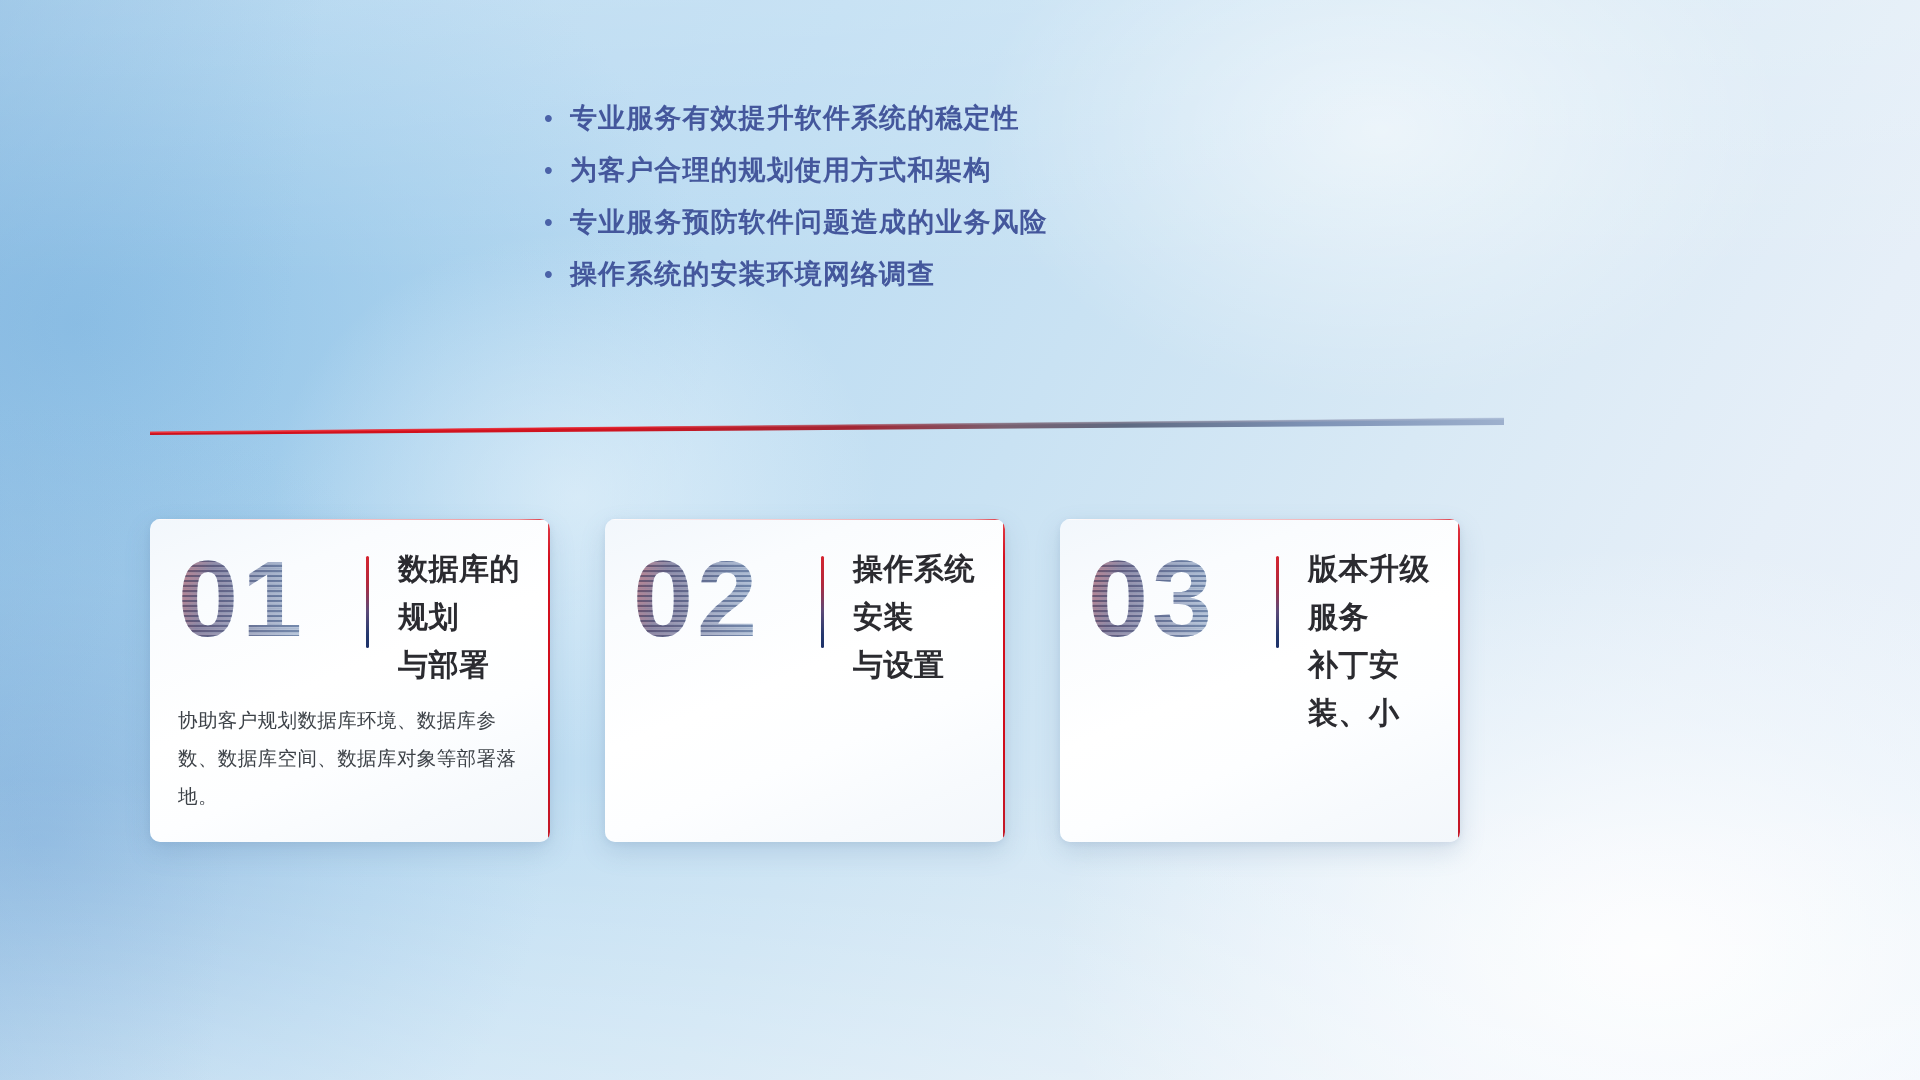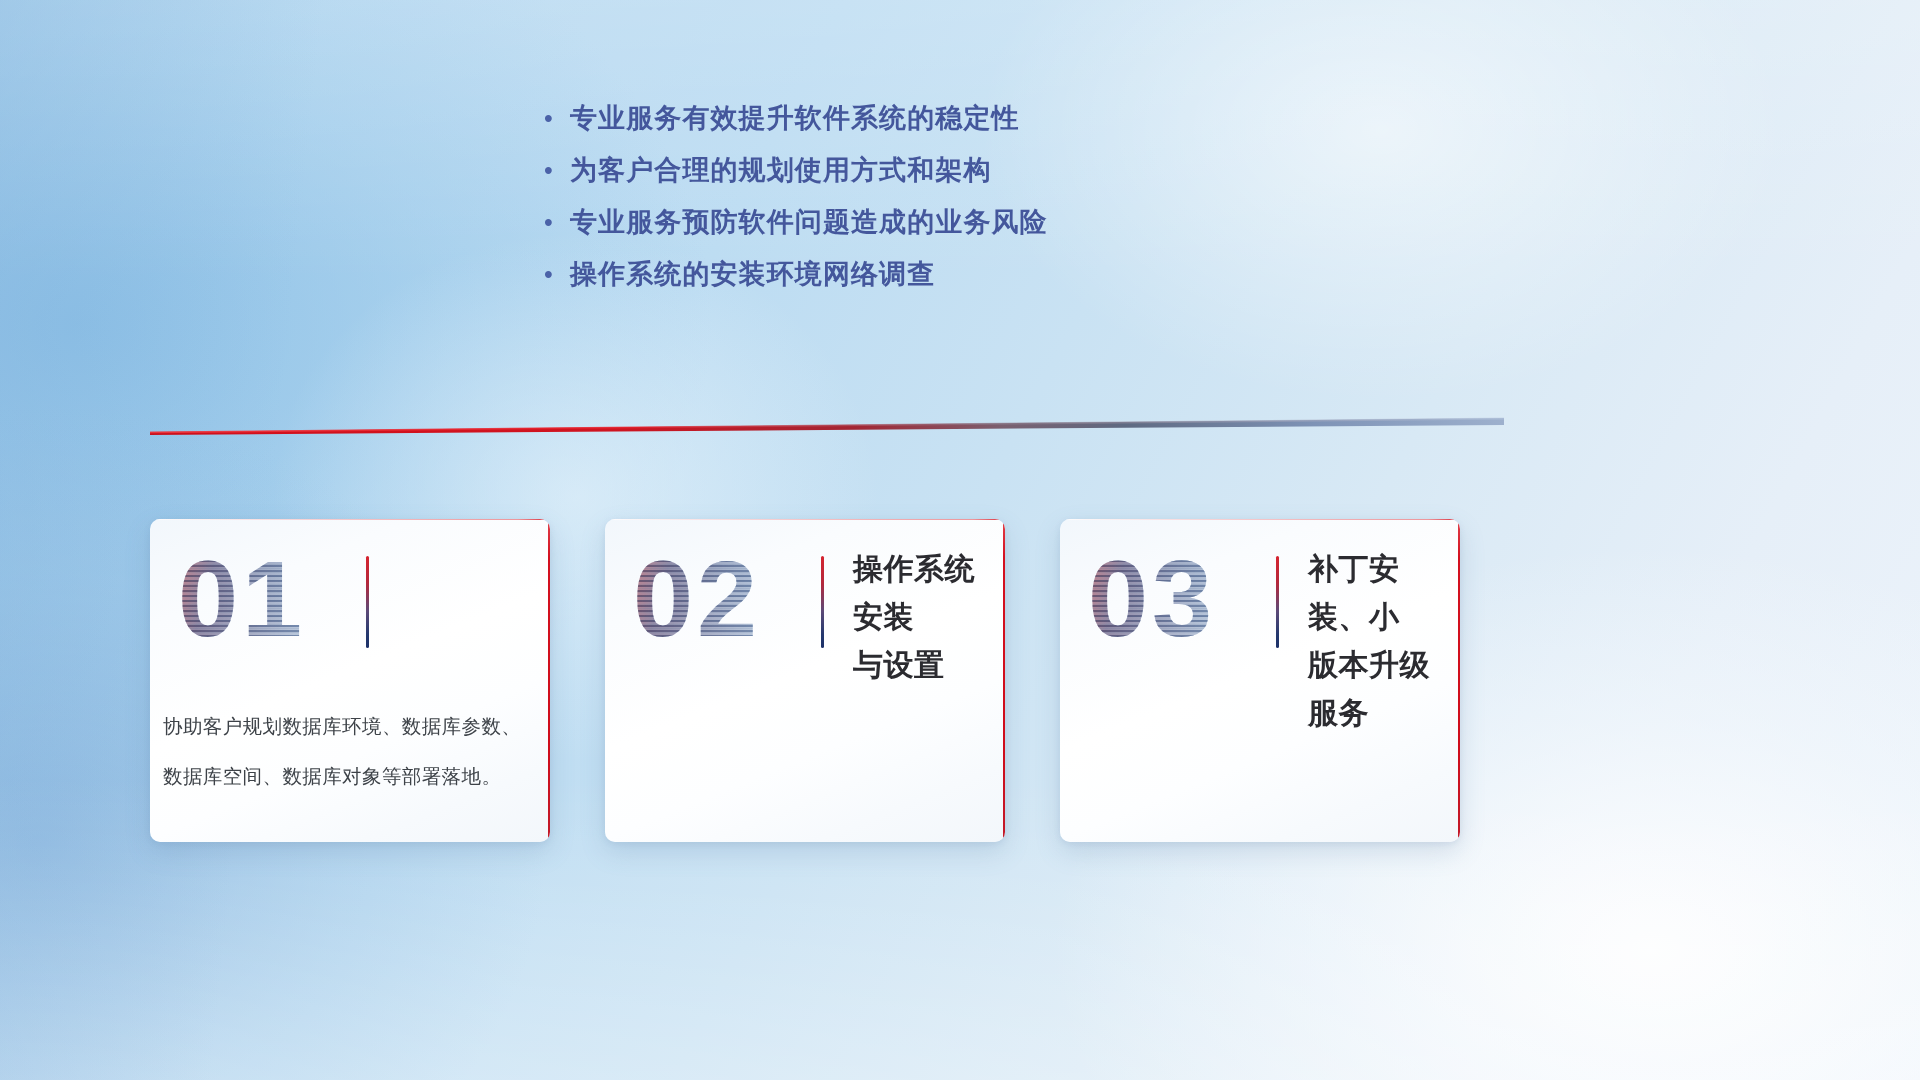--- a/index.html
+++ b/index.html
@@ -89,22 +89,22 @@
 
   
   .vrule{position:absolute;left:216px;top:37px;width:3px;height:92px;
          background:linear-gradient(180deg,#d6242f 0%, #b3283c 30%, #5c4a78 60%, #23386e 86%, #1d3068 100%);
          border-radius:2px;}
 
   .title{position:absolute;left:248px;top:26px;width:140px;
          color:#2b2b30;font-size:30px;font-weight:700;line-height:48px;
          letter-spacing:.5px;}
 
-  .body{position:absolute;left:13px;right:26px;top:182px;
-        color:#3d4248;font-size:19.5px;line-height:50px;letter-spacing:.4px;
+  .body{position:absolute;left:28px;right:26px;top:182px;
+        color:#3d4248;font-size:19.5px;line-height:38px;letter-spacing:.4px;
         font-weight:400;}
 </style>
 </head>
 <body>
 
 <div id="bg">
   <div class="bglayer b1"></div>
   <div class="bglayer b2"></div>
   <div class="bglayer b3"></div>
   <div class="bglayer b4"></div>
@@ -160,20 +160,24 @@
 
 <div id="cards">
 
   <div class="card">
     <div class="cardtop">
       <div class="numwrap">
         <span class="n">01</span>
         <span class="n n2">01</span>
       </div>
       <div class="vrule"></div>
+      <div class="title">
+        <div>数据库的规划</div>
+        <div>与部署</div>
+      </div>
     </div>
     <div class="body">协助客户规划数据库环境、数据库参数、数据库空间、数据库对象等部署落地。</div>
   </div>
 
   <div class="card">
     <div class="cardtop">
       <div class="numwrap">
         <span class="n">02</span>
         <span class="n n2">02</span>
       </div>
@@ -186,19 +190,19 @@
   </div>
 
   <div class="card">
     <div class="cardtop">
       <div class="numwrap">
         <span class="n">03</span>
         <span class="n n2">03</span>
       </div>
       <div class="vrule"></div>
       <div class="title">
+        <div>版本升级服务</div>
         <div>补丁安装、小</div>
-        <div>版本升级服务</div>
       </div>
     </div>
   </div>
 
 </div>
 
 </body></html>

